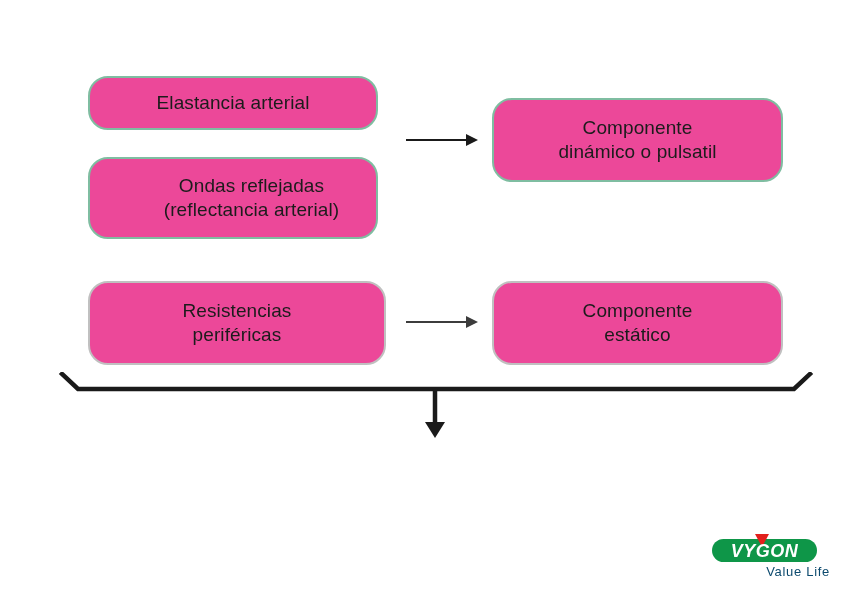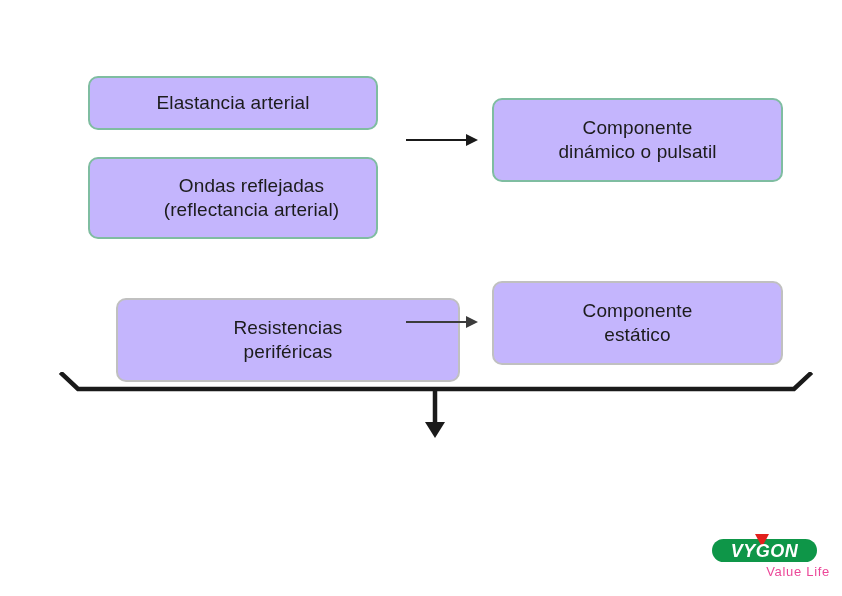--- a/index.html
+++ b/index.html
@@ -21,41 +21,41 @@
   }
 
   
   .node {
     position: absolute;
     box-sizing: border-box;
     display: flex;
     align-items: center;
     justify-content: center;
     text-align: center;
-    background: #c4b5fd;
-    border-radius: 10px;
+    background: #ec4899;
+    border-radius: 20px;
     color: #1c1c1c;
     font-size: 19px;
     line-height: 1.28;
     font-weight: 400;
     letter-spacing: .1px;
     white-space: pre-line;
   }
   .node.green-outline {
     border: 2.2px solid #7fbda1;
   }
   .node.gray-outline {
     border: 2.2px solid #c0c0c0;
   }
 
   
   #box-elastancia      { left: 88px;  top: 76px;  width: 290px; height: 54px; }
   #box-ondas           { left: 88px;  top: 157px; width: 290px; height: 82px; padding-left: 37px; }
   #box-dinamico        { left: 492px; top: 98px;  width: 291px; height: 84px; }
-  #box-resistencias    { left: 88px;  top: 298px; width: 344px; height: 84px; margin-left: 28px; }
+  #box-resistencias    { left: 88px;  top: 281px; width: 298px; height: 84px; }
   #box-estatico        { left: 492px; top: 281px; width: 291px; height: 84px; }
 
   #box-impedancia {
     left: 293px; top: 453px; width: 287px; height: 101px;
     background: #1f9850;
     border: none;
     border-radius: 10px;
     color: #ffffff;
     font-weight: 700;
     font-size: 20px;
@@ -87,21 +87,21 @@
     width: 105px;
     height: 28px;
   }
   #logo-tagline {
     position: absolute;
     left: 0;
     top: 36px;
     width: 118px;
     text-align: right;
     font-size: 13px;
-    color: #ec4899;
+    color: #0c4a6e;
     letter-spacing: .7px;
     font-family: "Liberation Sans", sans-serif;
   }
 </style>
 </head>
 <body>
 
 <div id="canvas">
 
   <div class="node green-outline" id="box-elastancia">

